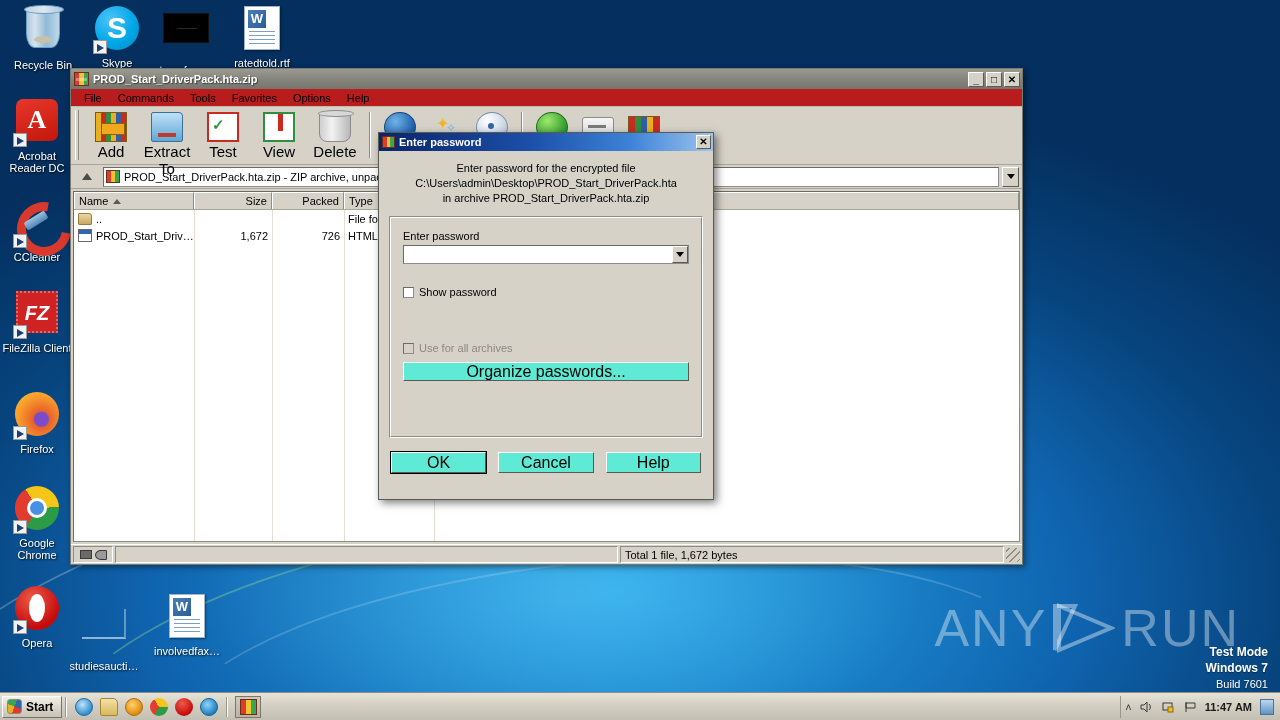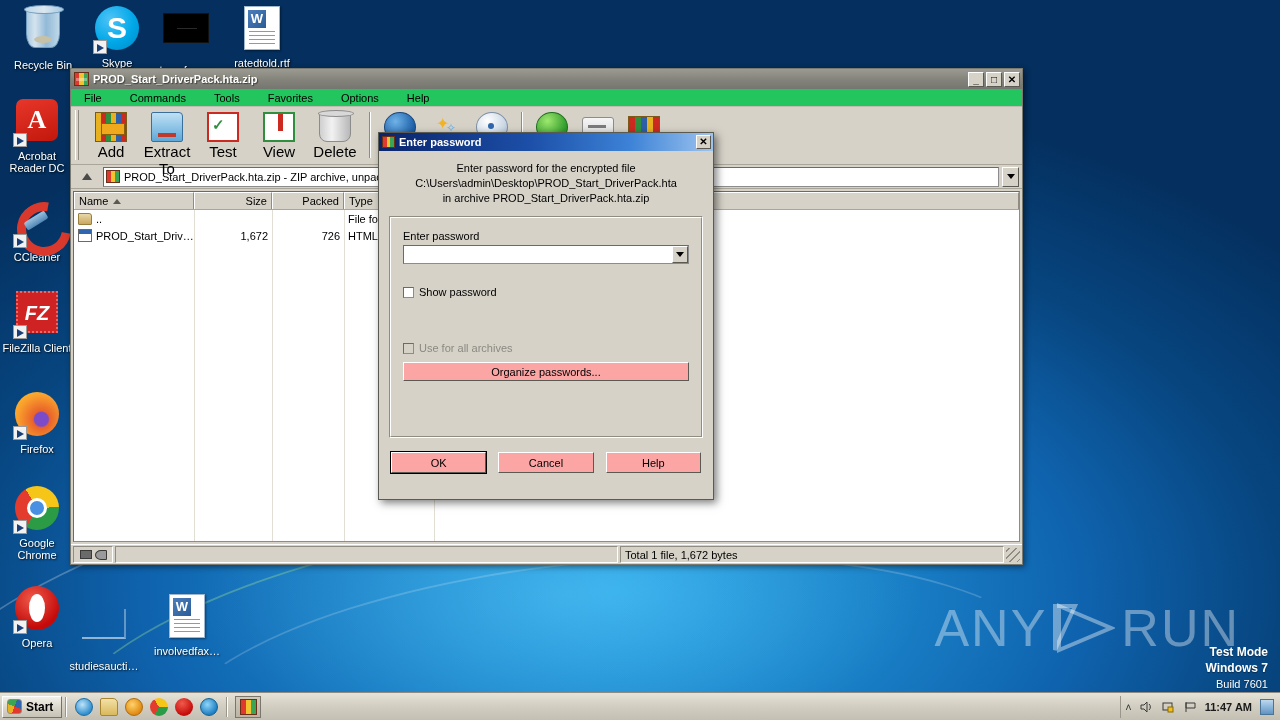--- a/index.html
+++ b/index.html
@@ -220,22 +220,22 @@
   .sysbtn {
     width:16px;height:15px;margin-left:2px;
     background:#d6d2c8;border:1px solid #fff; border-right-color:#5a5a52;border-bottom-color:#5a5a52;
     position:relative; cursor:pointer;
   }
   .sysbtn span{
     position:absolute;inset:0;color:#000;font-size:10px;line-height:13px;text-align:center;
     font-family:"Liberation Sans",sans-serif; text-shadow:none;
   }
   #wr-menu {
-    height:18px; background:#22c55e; display:flex; align-items:center;
-    padding-left:6px; gap:14px; font-size:11px; color:#000;
+    height:18px; background:#b91c1c; display:flex; align-items:center;
+    padding-left:6px; gap:2px; font-size:11px; color:#000;
     border-bottom:1px solid #c0bcb2;
   }
   #wr-menu .mi { padding:1px 7px; cursor:default; }
   #wr-toolbar {
     height:58px; background:#d6d2c8; display:flex; align-items:flex-start;
     padding: 3px 0 0 4px; border-bottom:1px solid #a9a599;
     position:relative;
   }
   .tb-grip{ width:4px;height:50px;border-left:1px solid #fff;border-right:1px solid #908c82; margin-right:4px;}
   .tbtn {
@@ -389,22 +389,22 @@
   }
   .combo .cbtn:after{content:"";border-left:4px solid transparent;border-right:4px solid transparent;border-top:5px solid #000;}
   .chkrow{display:flex;align-items:center;gap:5px;font-size:11px;color:#000;}
   .chkrow.dis{color:#8a8a82;}
   .chkbox{
     width:11px;height:11px;background:#fff;border:1px solid #8c8c8c;
     border-top-color:#6a6a6a;border-left-color:#6a6a6a;flex:none;cursor:pointer;
   }
   .chkbox.dis{background:#d6d2c8;cursor:default;}
   .btn {
-    background:#fca5a5;border:1px solid #fff;border-right-color:#5a5a52;border-bottom-color:#5a5a52;
-    font-size:11px;color:#000;font-family:"Liberation Sans",sans-serif;
+    background:#5eead4;border:1px solid #fff;border-right-color:#5a5a52;border-bottom-color:#5a5a52;
+    font-size:16px;color:#000;font-family:"Liberation Sans",sans-serif;
     display:flex;align-items:center;justify-content:center;cursor:pointer;
   }
   .btn.def{ outline:1px solid #000; outline-offset:0px; }
   #org-btn{ height:19px; margin-top:28px; }
   #pw-buttons{
     display:flex;gap:12px;padding:14px 12px 0 12px;
   }
   #pw-buttons .btn{flex:1;height:21px;}
 </style>
 </head>

